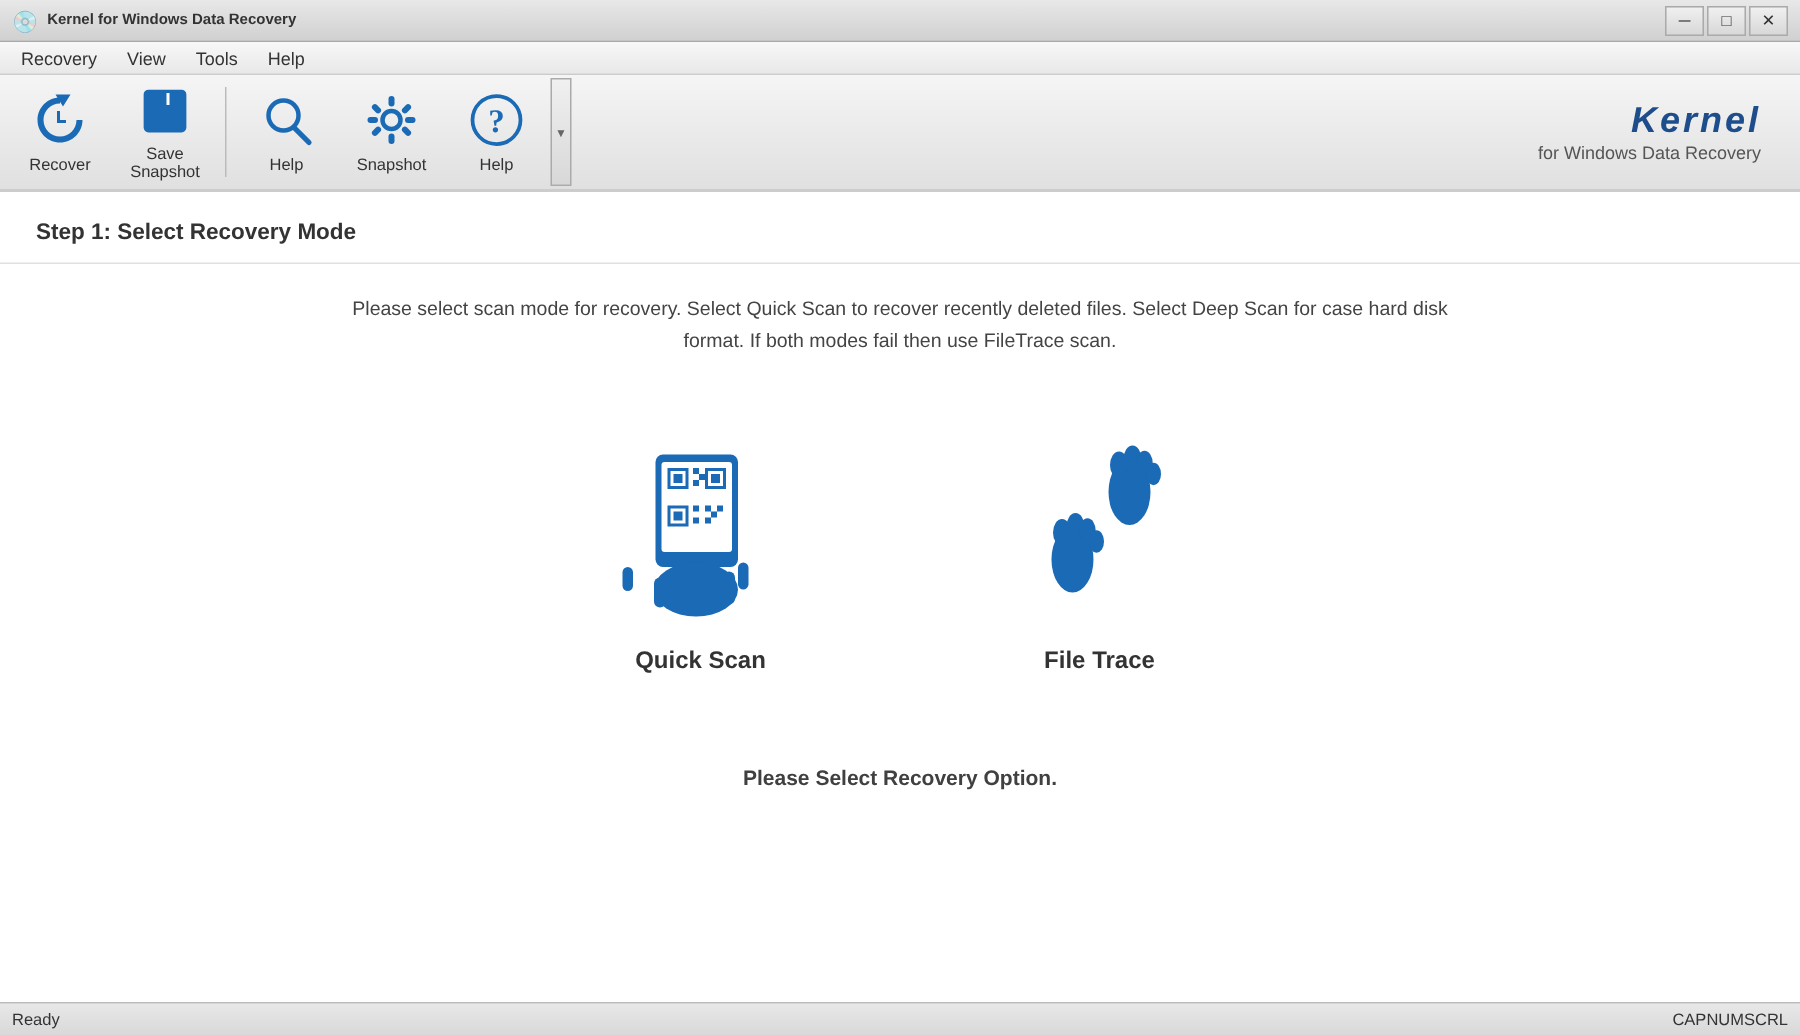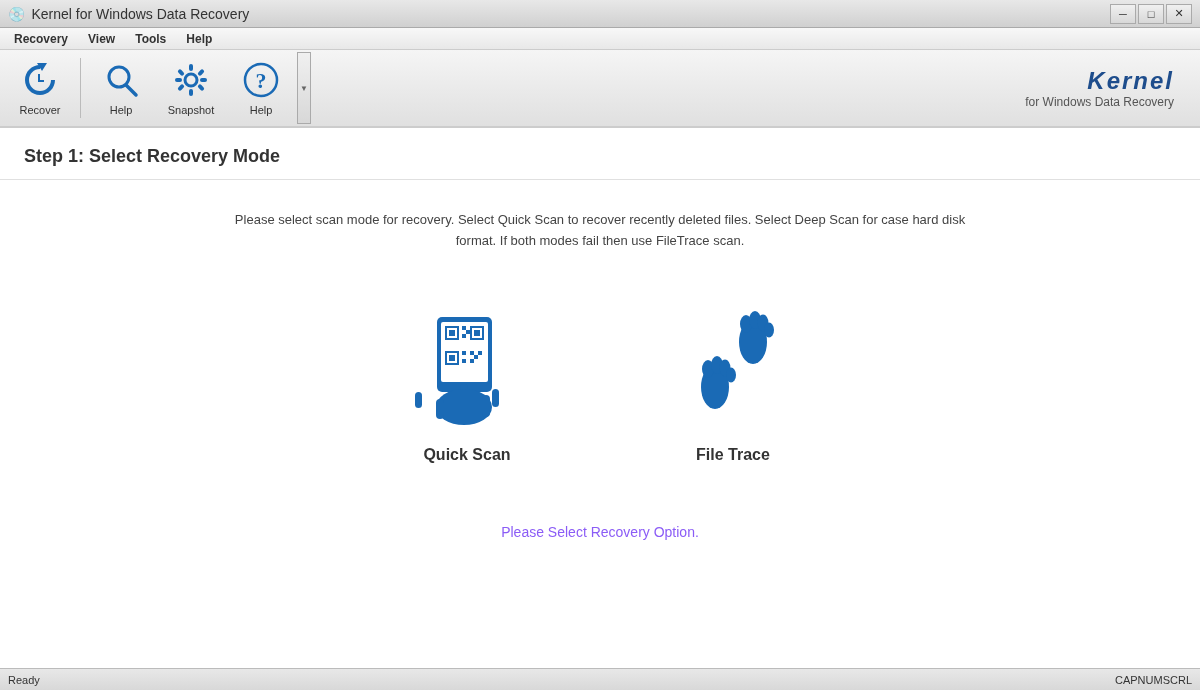--- a/index.html
+++ b/index.html
@@ -10,41 +10,40 @@
       background: linear-gradient(to bottom, #e8e8e8, #d0d0d0);
       height: 28px;
       display: flex;
       align-items: center;
       justify-content: space-between;
       padding: 0 8px;
       border-bottom: 1px solid #aaa;
       flex-shrink: 0;
     }
     .title-bar-left { display: flex; align-items: center; gap: 6px; }
-    .title-bar-title { font-size: 14px; color: #333; }
+    .title-bar-title { font-size: 10px; color: #333; font-weight: bold; }
     .title-bar-controls { display: flex; gap: 2px; }
     .title-bar-btn {
       width: 26px; height: 20px;
       background: linear-gradient(to bottom, #f0f0f0, #d8d8d8);
       border: 1px solid #aaa;
       cursor: pointer;
       display: flex; align-items: center; justify-content: center;
       font-size: 11px; color: #333;
     }
 
     
     .menu-bar {
       background: linear-gradient(to bottom, #f8f8f8, #e8e8e8);
       height: 22px;
       display: flex;
       align-items: center;
       padding: 0 4px;
       border-bottom: 1px solid #ccc;
       flex-shrink: 0;
-      font-weight: bold;
     }
     .menu-item {
       padding: 2px 10px;
       cursor: pointer;
       font-size: 12px;
       color: #333;
       height: 100%;
       display: flex; align-items: center;
     }
 
@@ -86,39 +85,38 @@
     
     .main-content {
       flex: 1;
       background: white;
       overflow: hidden;
       display: flex;
       flex-direction: column;
     }
     .step-header {
       padding: 18px 24px 12px;
-      font-size: 18px;
+      font-size: 15px;
       font-weight: bold;
       color: #333;
       border-bottom: 1px solid #e0e0e0;
     }
     .content-area {
       flex: 1;
       display: flex;
       flex-direction: column;
       align-items: center;
       padding: 20px;
     }
     .description-text {
       max-width: 760px;
       text-align: center;
       color: #444;
       font-size: 13px;
       line-height: 1.6;
-      margin-top: 10px;
     }
     .scan-options {
       display: flex;
       align-items: center;
       justify-content: center;
       gap: 116px;
       margin-top: 40px;
     }
     .scan-option {
       display: flex;
@@ -135,23 +133,23 @@
       justify-content: center;
     }
     .scan-label {
       margin-top: 14px;
       font-size: 16px;
       font-weight: bold;
       color: #333;
     }
     .warning-text {
       margin-top: 50px;
-      color: #8b5cf6;
+      color: #404040;
       font-size: 14px;
-      font-weight: 400;
+      font-weight: 700;
     }
 
     
     .status-bar {
       height: 22px;
       background: linear-gradient(to bottom, #e8e8e8, #d8d8d8);
       border-top: 1px solid #bbb;
       display: flex;
       align-items: center;
       justify-content: space-between;
@@ -207,20 +205,31 @@
     <div class="toolbar-btn-icon">
       <svg width="38" height="38" viewBox="0 0 38 38">
         <path class="blue" d="M19 4 C10.7 4 4 10.7 4 19 C4 27.3 10.7 34 19 34 C27.3 34 34 27.3 34 19 L30 19 C30 25.1 25.1 30 19 30 C12.9 30 8 25.1 8 19 C8 12.9 12.9 8 19 8 L19 4 Z"></path>
         <polygon class="blue" points="16,2 26,2 21,10"></polygon>
         <path class="blue" d="M17 13 L17 21 L23 21 L23 19 L19 19 L19 13 Z"></path>
       </svg>
     </div>
     <span class="toolbar-btn-label">Recover</span>
   </div>
 
+  <div class="toolbar-btn">
+    <div class="toolbar-btn-icon">
+      <svg width="38" height="38" viewBox="0 0 38 38">
+        <rect class="blue" x="6" y="6" width="26" height="26" rx="2" fill="none" stroke="#1a6ab5" stroke-width="2.5"></rect>
+        <rect class="blue" x="10" y="6" width="14" height="12" rx="1"></rect>
+        <rect fill="#1a6ab5" x="13" y="22" width="12" height="8" rx="1"></rect>
+        <rect fill="white" x="20" y="7" width="2" height="8"></rect>
+      </svg>
+    </div>
+    <span class="toolbar-btn-label">Save Snapshot</span>
+  </div>
 
 
   <div class="toolbar-separator"></div>
 
   <div class="toolbar-btn">
     <div class="toolbar-btn-icon">
       <svg width="38" height="38" viewBox="0 0 38 38">
         <circle fill="none" stroke="#1a6ab5" stroke-width="3" cx="17" cy="16" r="10"></circle>
         <line stroke="#1a6ab5" stroke-width="3.5" stroke-linecap="round" x1="24" y1="24" x2="34" y2="34"></line>
       </svg>

